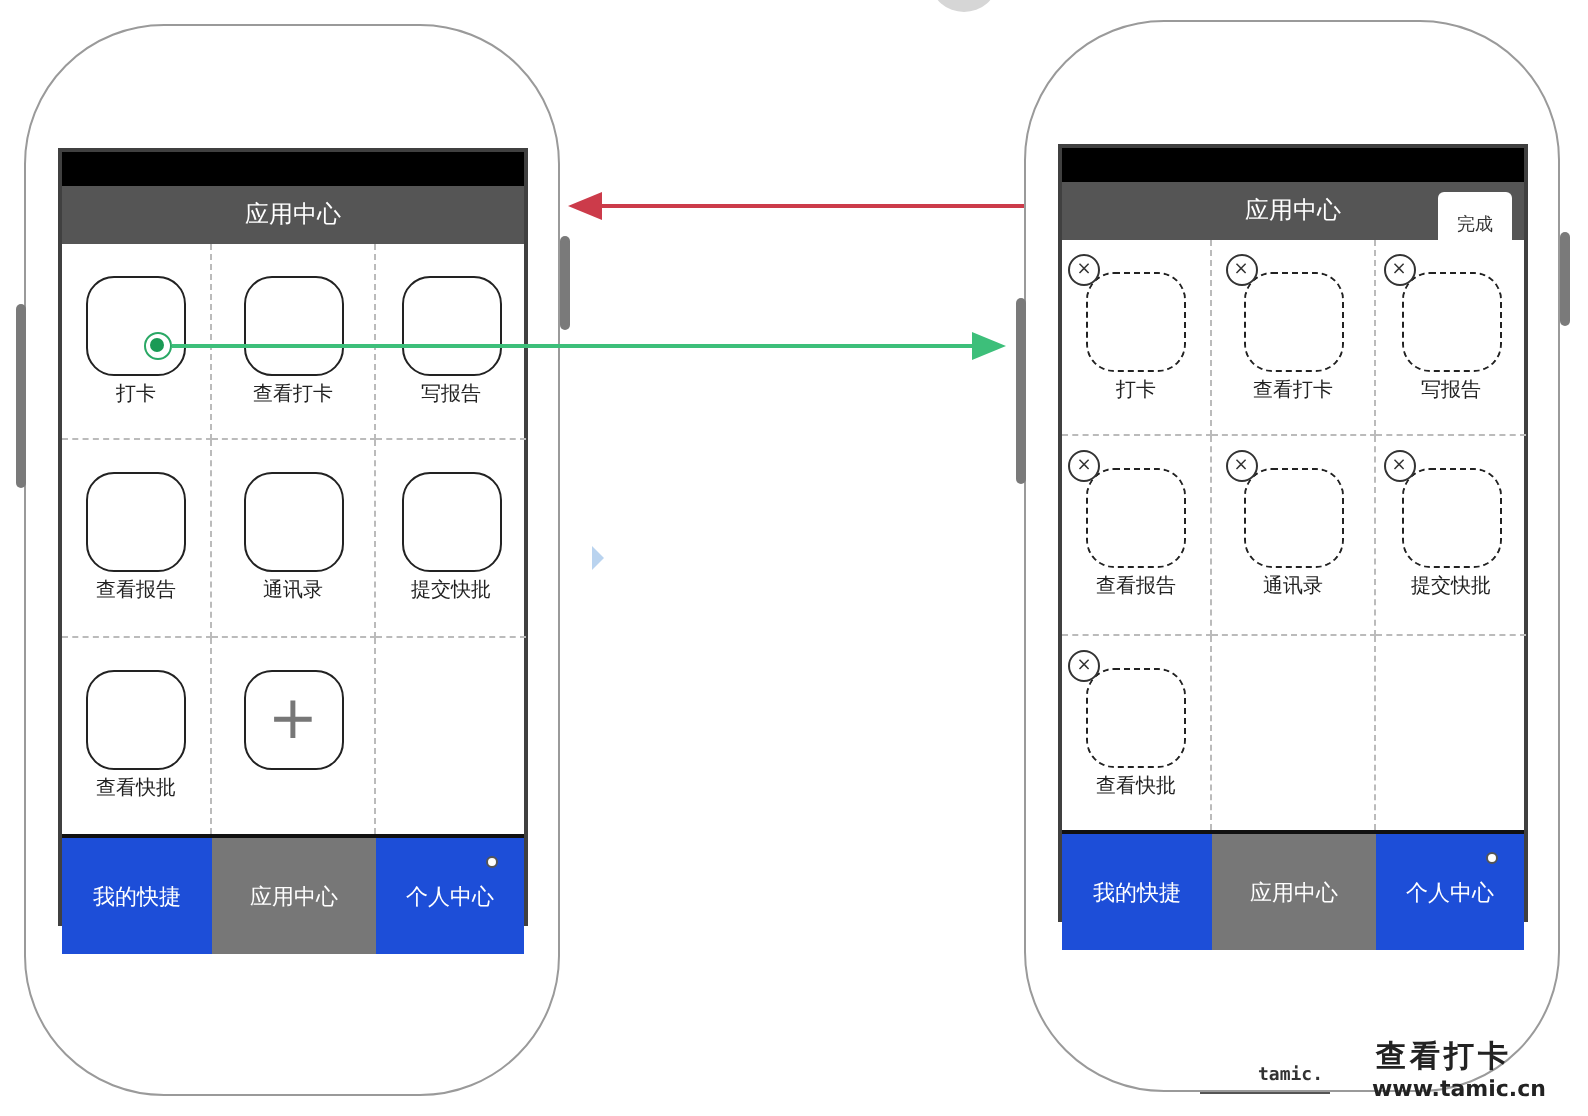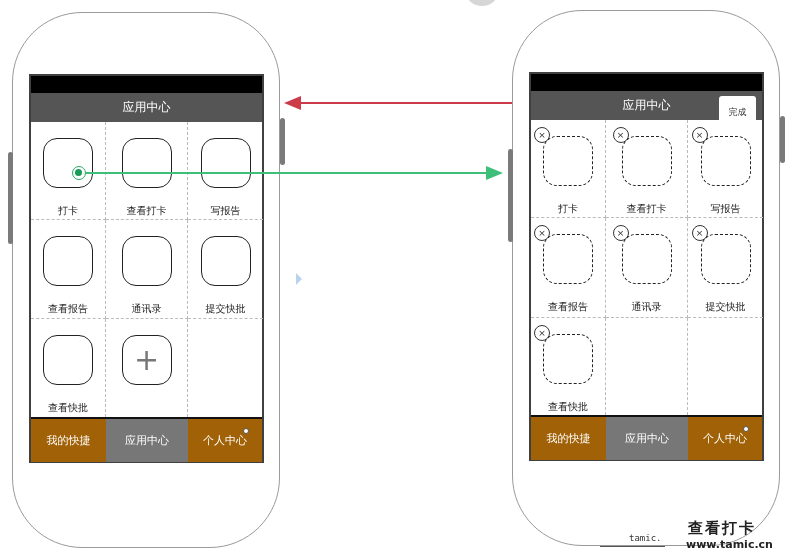--- a/index.html
+++ b/index.html
@@ -8,29 +8,29 @@
   .side-btn { position: absolute; background: #7a7a7a; border-radius: 3px; width: 5px; }
   .screen { position: absolute; border: 2px solid #404040; background: #fff; }
   .statusbar { height: 17px; background: #000; }
   .titlebar { height: 29px; background: #555; color: #fff; font-size: 12px; display: flex; align-items: center; justify-content: center; position: relative; }
   .done-btn { position: absolute; right: 6px; top: 5px; width: 37px; height: 33px; background: #fff; border-radius: 3px; color: #333; font-size: 9px; display: flex; align-items: center; justify-content: center; }
   .grid { display: grid; grid-template-columns: 75px 82px 75px; }
   .cell { border-right: 1px dashed #bbb; border-bottom: 1px dashed #bbb; position: relative; display: flex; flex-direction: column; align-items: center; }
   .cell:nth-child(3n) { border-right: none; }
   .icon-box { width: 50px; height: 50px; border: 1.5px solid #222; border-radius: 14px; margin-top: 16px; display: flex; align-items: center; justify-content: center; position: relative; }
   .icon-box.dashed { border: 1.5px dashed #222; }
-  .cell-label { font-size: 10px; color: #222; margin-top: 16px; }
+  .cell-label { font-size: 10px; color: #222; margin-top: 2px; }
   .plus { font-size: 30px; color: #777; line-height: 1; }
   .del-badge { position: absolute; left: -10px; top: -10px; width: 16px; height: 16px; border: 1px solid #333; border-radius: 50%; background: #fff; font-size: 9px; display: flex; align-items: center; justify-content: center; color: #333; }
-  .tabbar { display: flex; height: 45px; background: #a16207; }
+  .tabbar { display: flex; height: 60px; background: #1d4ed8; }
   .tab { color: #fff; font-size: 11px; display: flex; align-items: center; justify-content: center; position: relative; }
   .tab.active { background: #777; }
   .tab-dot { position: absolute; width: 6px; height: 6px; border-radius: 50%; background: #fff; border: 1px solid #555; }
   .arrow-line { position: absolute; height: 2px; }
-  .wm-a { position: absolute; left: 629px; top: 533px; font-family: "DejaVu Sans Mono", monospace; font-size: 9px; color: #333; }
+  .wm-a { position: absolute; left: 629px; top: 533px; font-family: "DejaVu Sans Mono", monospace; font-size: 9px; color: #333; font-weight: bold; }
   .wm-b { position: absolute; left: 688px; top: 519px; font-size: 15px; font-weight: bold; color: #222; letter-spacing: 2px; }
   .wm-c { position: absolute; left: 686px; top: 538px; font-size: 11px; font-weight: bold; color: #222; }
 </style>
 </head>
 <body>
 
 <div class="phone" style="left:12px;top:12px;width:268px;height:536px;"></div>
 <div class="side-btn" style="left:8px;top:152px;height:92px;"></div>
 <div class="side-btn" style="left:280px;top:118px;height:47px;"></div>
 

